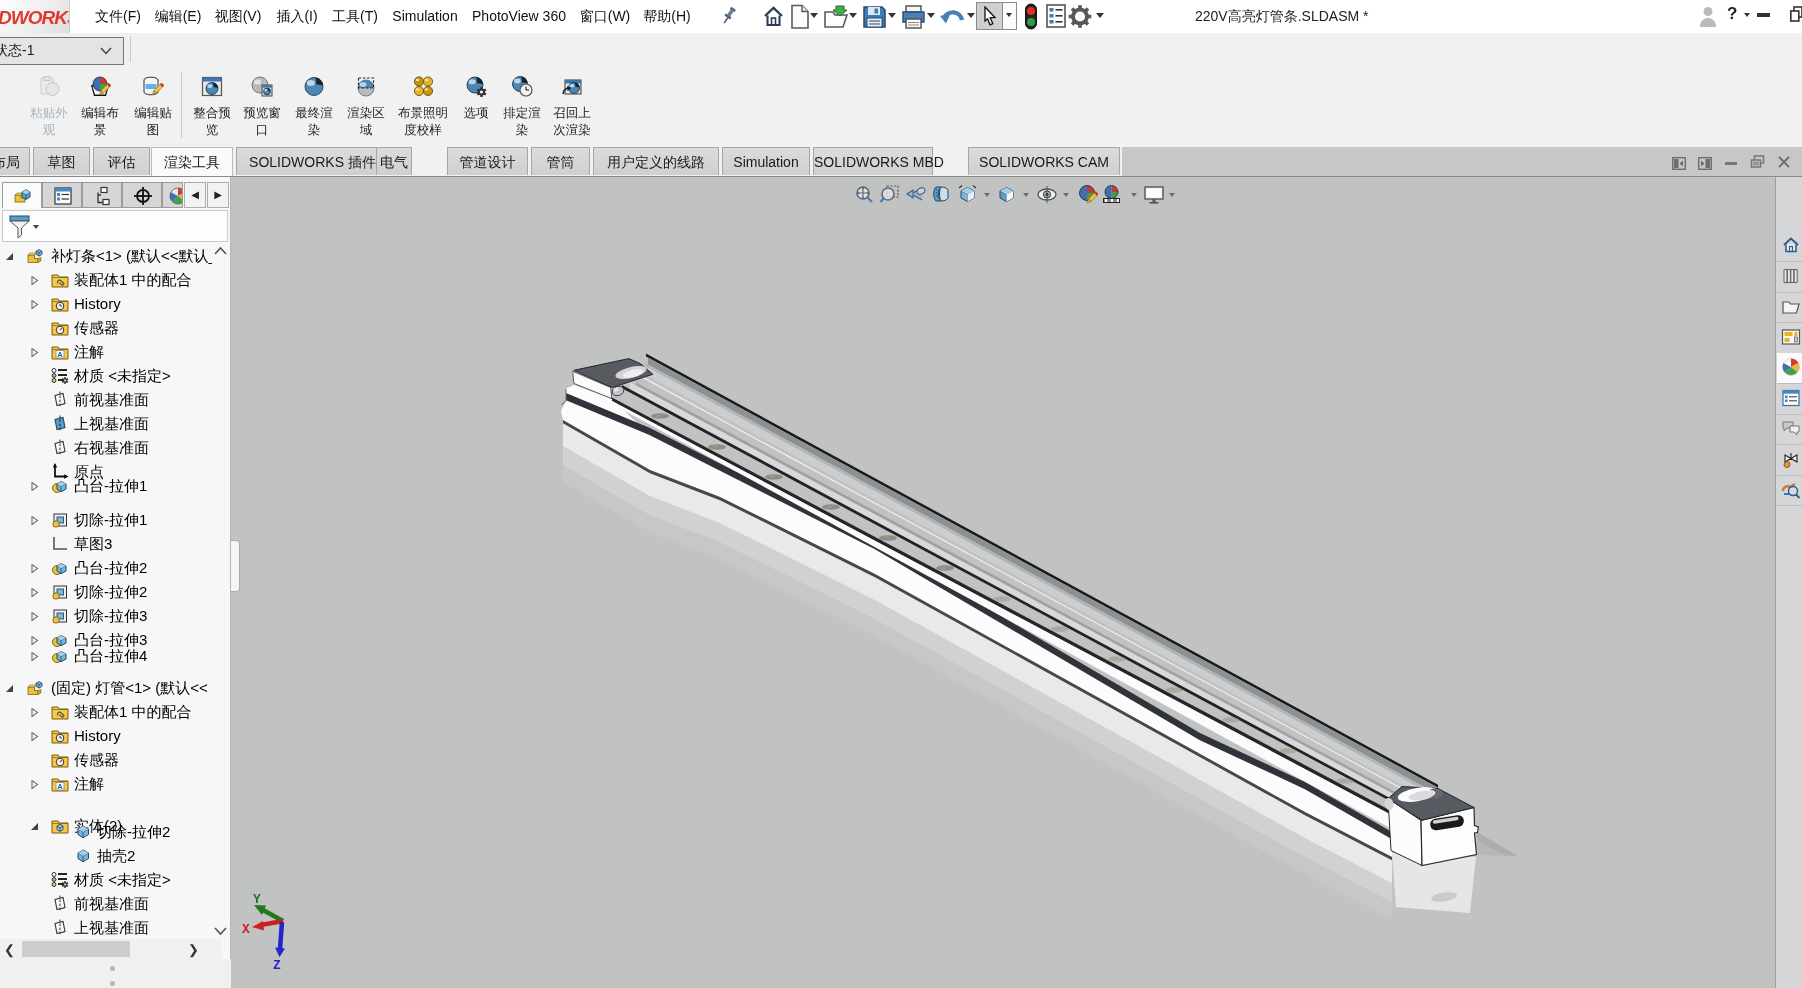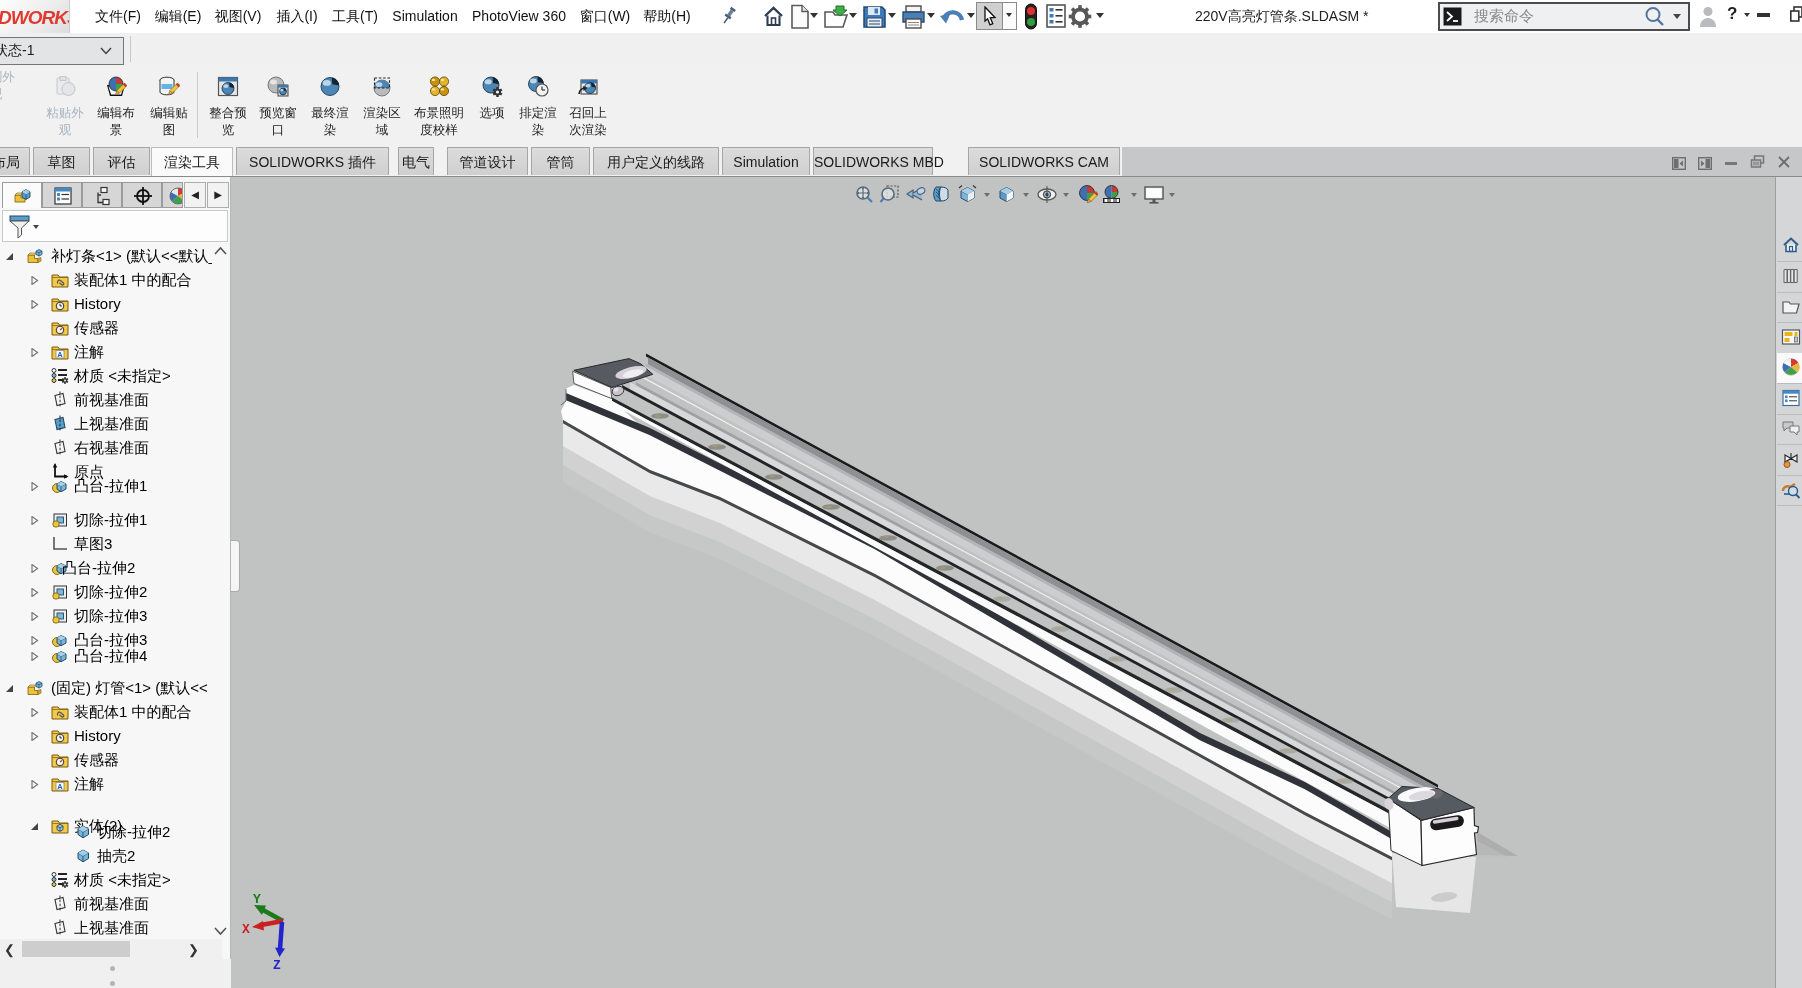--- a/index.html
+++ b/index.html
@@ -11,21 +11,21 @@
 .menuitem{position:absolute;top:0;height:33px;line-height:33px;font-size:14px;color:#111;transform:translateX(-50%);white-space:nowrap;}
 #apptitle{position:absolute;left:1195px;top:0;height:48px;line-height:33px;font-size:14px;color:#222;white-space:nowrap;}
 #searchbox{position:absolute;left:1438px;top:2px;width:248px;height:25px;background:#eef0f1;border:2px solid #4c4c4c;}
 #searchbox .stxt{position:absolute;left:34px;top:3px;font-size:15px;color:#8a8a8a;}
 
 #row2{position:absolute;left:0;top:33px;width:1802px;height:32px;background:#f0f0f1;}
 #combo{position:absolute;left:-1px;top:4px;width:123px;height:26px;background:#e3e4e6;border:1px solid #767676;}
 #combo .ctxt{position:absolute;left:-6px;top:4px;font-size:14px;color:#1a1a1a;}
 #row2 .vsep{position:absolute;left:130px;top:3px;width:1px;height:26px;background:#c9c9c9;}
 
-#ribbon{position:absolute;left:16px;top:65px;width:1666px;height:82px;background:#f1f1f2;}
+#ribbon{position:absolute;left:0;top:65px;width:1666px;height:82px;background:#f1f1f2;}
 .rbtn{position:absolute;top:0;width:64px;height:80px;transform:translateX(-50%);text-align:center;}
 .rbtn .ric{display:inline-block;margin-top:11px;height:21px;}
 .rbtn .rlb{margin-top:4px;font-size:12.5px;line-height:16.5px;color:#222;white-space:nowrap;}
 .rbtn.dis .rlb{color:#a8b4be;}
 #ribbon .vsep{position:absolute;left:181px;top:7px;width:1px;height:66px;background:#c9c9c9;}
 
 #tabrow{position:absolute;left:0;top:147px;width:1802px;height:29px;background:#f1f1f2;}
 #tabrow .grayfill{position:absolute;left:1122px;top:0;width:680px;height:29px;background:#c6c7c8;}
 .ctab{position:absolute;top:0;height:28px;line-height:28px;text-align:center;font-size:14px;color:#1a1a1a;background:linear-gradient(#dcdcdc,#cfcfcf);border:1px solid #a6a6a6;border-bottom:none;box-sizing:border-box;white-space:nowrap;}
 .ctab.active{background:#fafafa;border-color:#bcbcbc;height:29px;}
@@ -182,33 +182,20 @@
       <div style="position:absolute;left:1744px;top:13px;">
         <div style="width:0;height:0;border-left:3.5px solid transparent;border-right:3.5px solid transparent;border-top:4.5px solid #333"></div>
       </div>
       <div style="position:absolute;left:1757px;top:13px;">
         <div style="width:13px;height:3.5px;background:#333"></div>
       </div>
       <div style="position:absolute;left:1790px;top:6px;"><svg width="12" height="18" style="">
           <rect x="4" y="1" width="8" height="10" fill="none" stroke="#333" stroke-width="1.6"></rect>
           <rect x="0.8" y="5" width="8" height="10" fill="#fff" stroke="#333" stroke-width="1.6"></rect>
         </svg></div>
-    </div>
-  <div id="searchbox">
-      <svg width="19" height="19" style="position:absolute;left:3px;top:3px">
-        <rect x="0.5" y="0.5" width="18" height="18" fill="#1a1a1a"></rect>
-        <path d="M4,5 L9,9.5 L4,14" fill="none" stroke="#fff" stroke-width="1.8"></path>
-        <line x1="10" y1="14" x2="15" y2="14" stroke="#fff" stroke-width="1.8"></line>
-      </svg>
-      <span class="stxt">搜索命令</span>
-      <svg width="24" height="23" style="position:absolute;left:203px;top:1px">
-        <circle cx="10" cy="9.5" r="6.5" fill="none" stroke="#54749c" stroke-width="2"></circle>
-        <line x1="14.5" y1="14.5" x2="20" y2="20" stroke="#54749c" stroke-width="2.4"></line>
-      </svg>
-      <div style="position:absolute;left:233px;top:10px;width:0;height:0;border-left:4px solid transparent;border-right:4px solid transparent;border-top:5px solid #444"></div>
     </div>
 </div>
 <div id="logo">
     <span>DWORKS</span>
   </div>
 
 <div id="row2">
   <div id="combo">
       <span class="ctxt">状态-1</span>
       <svg width="12" height="8" style="position:absolute;left:100px;top:9px">
@@ -323,21 +310,21 @@
         </svg></div><div class="rlb">召回上<br>次渲染</div></div>
 </div>
 
 <div id="tabrow">
   <div class="grayfill"></div>
   <div class="ctab" style="left:-18px;width:48px">布局</div>
   <div class="ctab" style="left:33px;width:57px">草图</div>
   <div class="ctab" style="left:93px;width:57px">评估</div>
   <div class="ctab active" style="left:151px;width:82px">渲染工具</div>
   <div class="ctab" style="left:236px;width:153px">SOLIDWORKS 插件</div>
-  <div class="ctab" style="left:398px;width:36px">电气</div>
+  <div class="ctab" style="left:376px;width:36px">电气</div>
   <div class="ctab" style="left:447px;width:81px">管道设计</div>
   <div class="ctab" style="left:531px;width:59px">管筒</div>
   <div class="ctab" style="left:593px;width:126px">用户定义的线路</div>
   <div class="ctab" style="left:722px;width:88px">Simulation</div>
   <div class="ctab" style="left:813px;width:120px">SOLIDWORKS MBD</div>
   <div class="ctab" style="left:968px;width:152px">SOLIDWORKS CAM</div>
   <div id="wcicons">
       <div style="position:absolute;left:1672px;top:9px;"><svg width="14" height="13" style="">
           <rect x="0.7" y="0.7" width="12.6" height="11.6" fill="none" stroke="#6e6e6e" stroke-width="1.4"></rect>
           <rect x="2" y="2" width="4.5" height="9" fill="#6e6e6e"></rect>
@@ -738,21 +725,21 @@
         <div class="trow" style="top:312px">
           <svg class="exp" style="left:30px" width="9" height="9">
             <path d="M2,0.5 L7.5,4.5 L2,8.5 Z" fill="none" stroke="#777" stroke-width="1.2"></path>
           </svg>
           <span class="tic" style="left:51px"><svg width="18" height="17" style="">
               <circle cx="6" cy="11" r="4.5" fill="#e8c33c" stroke="#7a5c10" stroke-width="0.9"></circle>
               <path d="M6,7 L10,4.5 L15,7 L15,12 L10,14.8 L6,12 Z" fill="#7ab6dc" stroke="#1e4a66" stroke-width="1"></path>
               <path d="M6,7 L10,9.5 L15,7 M10,9.5 L10,14.8" fill="none" stroke="#1e4a66" stroke-width="0.8"></path>
               <path d="M6,7 L10,4.5 L15,7 L10,9.5 Z" fill="#a8cde6"></path>
             </svg></span>
-          <span class="txt" style="left:62px">凸台-拉伸2</span>
+          <span class="txt" style="left:74px">凸台-拉伸2</span>
         </div>
         <div class="trow" style="top:336px">
           <svg class="exp" style="left:30px" width="9" height="9">
             <path d="M2,0.5 L7.5,4.5 L2,8.5 Z" fill="none" stroke="#777" stroke-width="1.2"></path>
           </svg>
           <span class="tic" style="left:51px"><svg width="18" height="17" style="">
               <rect x="3" y="3" width="12.5" height="12" fill="#f0f0f0" stroke="#333" stroke-width="1"></rect>
               <rect x="6" y="6" width="6.5" height="6" fill="#7ab6dc" stroke="#1e4a66" stroke-width="0.9"></rect>
               <circle cx="5" cy="13" r="3.2" fill="#e8c33c" stroke="#7a5c10" stroke-width="0.8"></circle>
             </svg></span>

